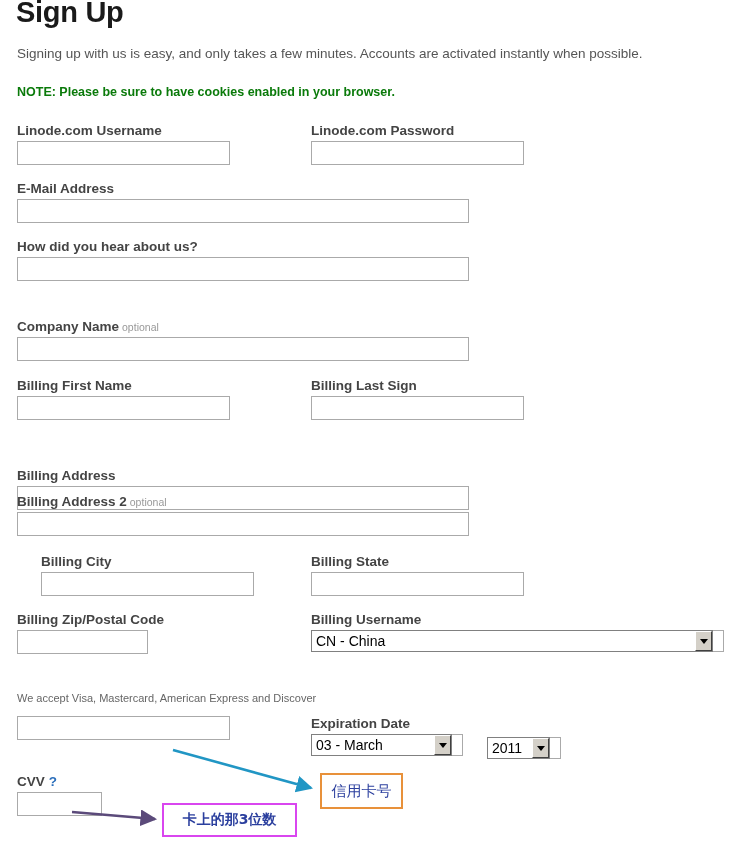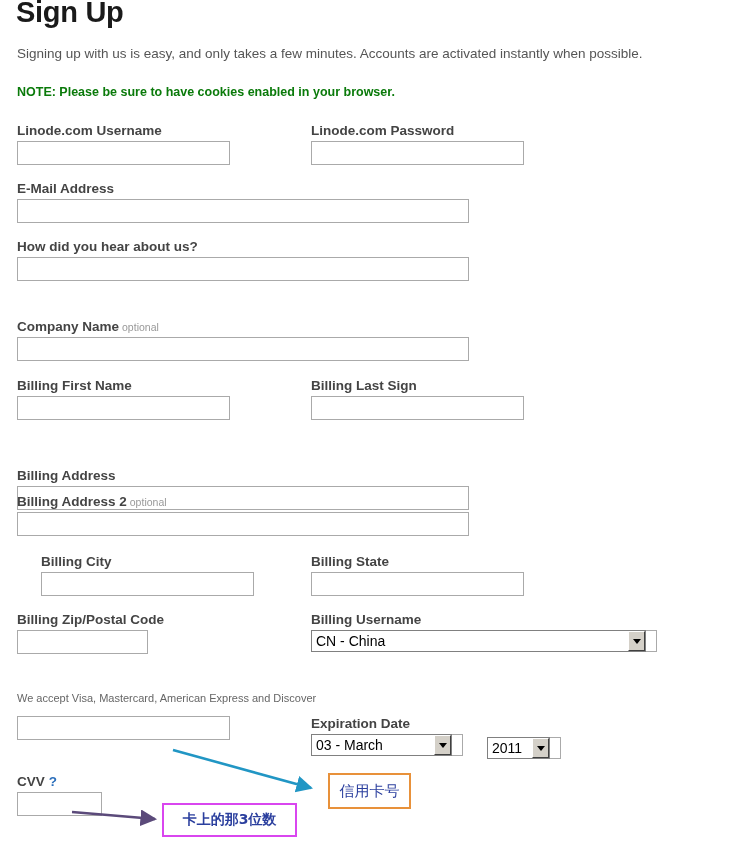--- a/index.html
+++ b/index.html
@@ -114,21 +114,21 @@
   
   .anno {
     position: absolute;
     display: flex; align-items: center; justify-content: center;
     font-family: "DejaVu Sans", sans-serif;
     font-size: 15px;
     white-space: nowrap;
     background: #ffffff;
   }
   .anno-cc {
-    left: 328px; top: 773px;
+    left: 320px; top: 773px;
     width: 83px; height: 36px;
     border: 2px solid #e8913a;
     color: #2b3f9e;
   }
   .anno-cvv {
     left: 162px; top: 803px;
     width: 135px; height: 34px;
     border: 2px solid #d946ef;
     color: #2b3f9e;
     font-weight: bold;
@@ -200,21 +200,21 @@
     <span class="lbl">Billing State</span>
     <input class="txt" style="width: 213px;" value="">
   </div>
 
   <div class="field" style="left:17px; top:612px;">
     <span class="lbl">Billing Zip/Postal Code</span>
     <input class="txt" style="width: 131px;" value="">
   </div>
   <div class="field" style="left:311px; top:612px;">
     <span class="lbl">Billing Username</span>
-    <span class="sel" style="width:335px;">
+    <span class="sel" style="width:402px;">
       <span class="val">CN - China</span>
       <span class="arrowbox">
           <i></i>
         </span>
     </span><span class="sel-pad" style="width:11px;"></span>
   </div>
 
   <div class="smallprint">We accept Visa, Mastercard, American Express and Discover</div>
 
   <div class="field" style="left:17px; top:716px;">

